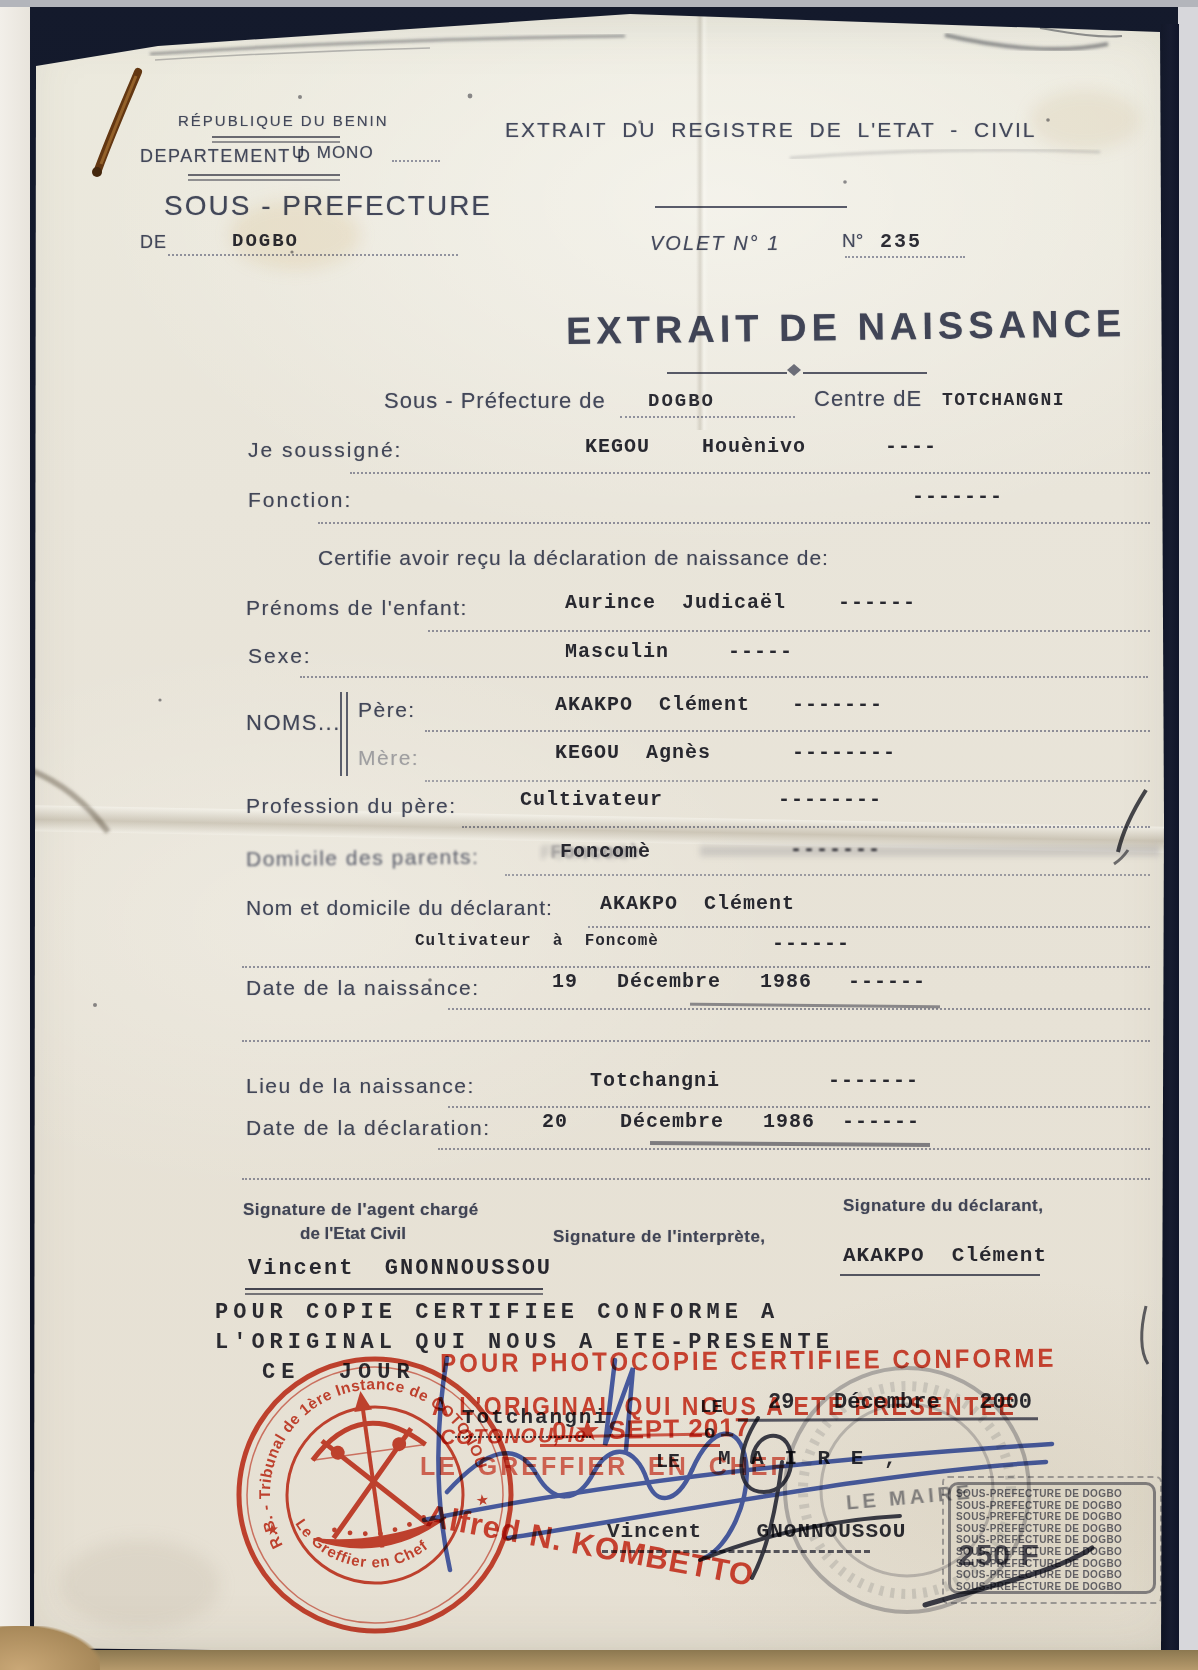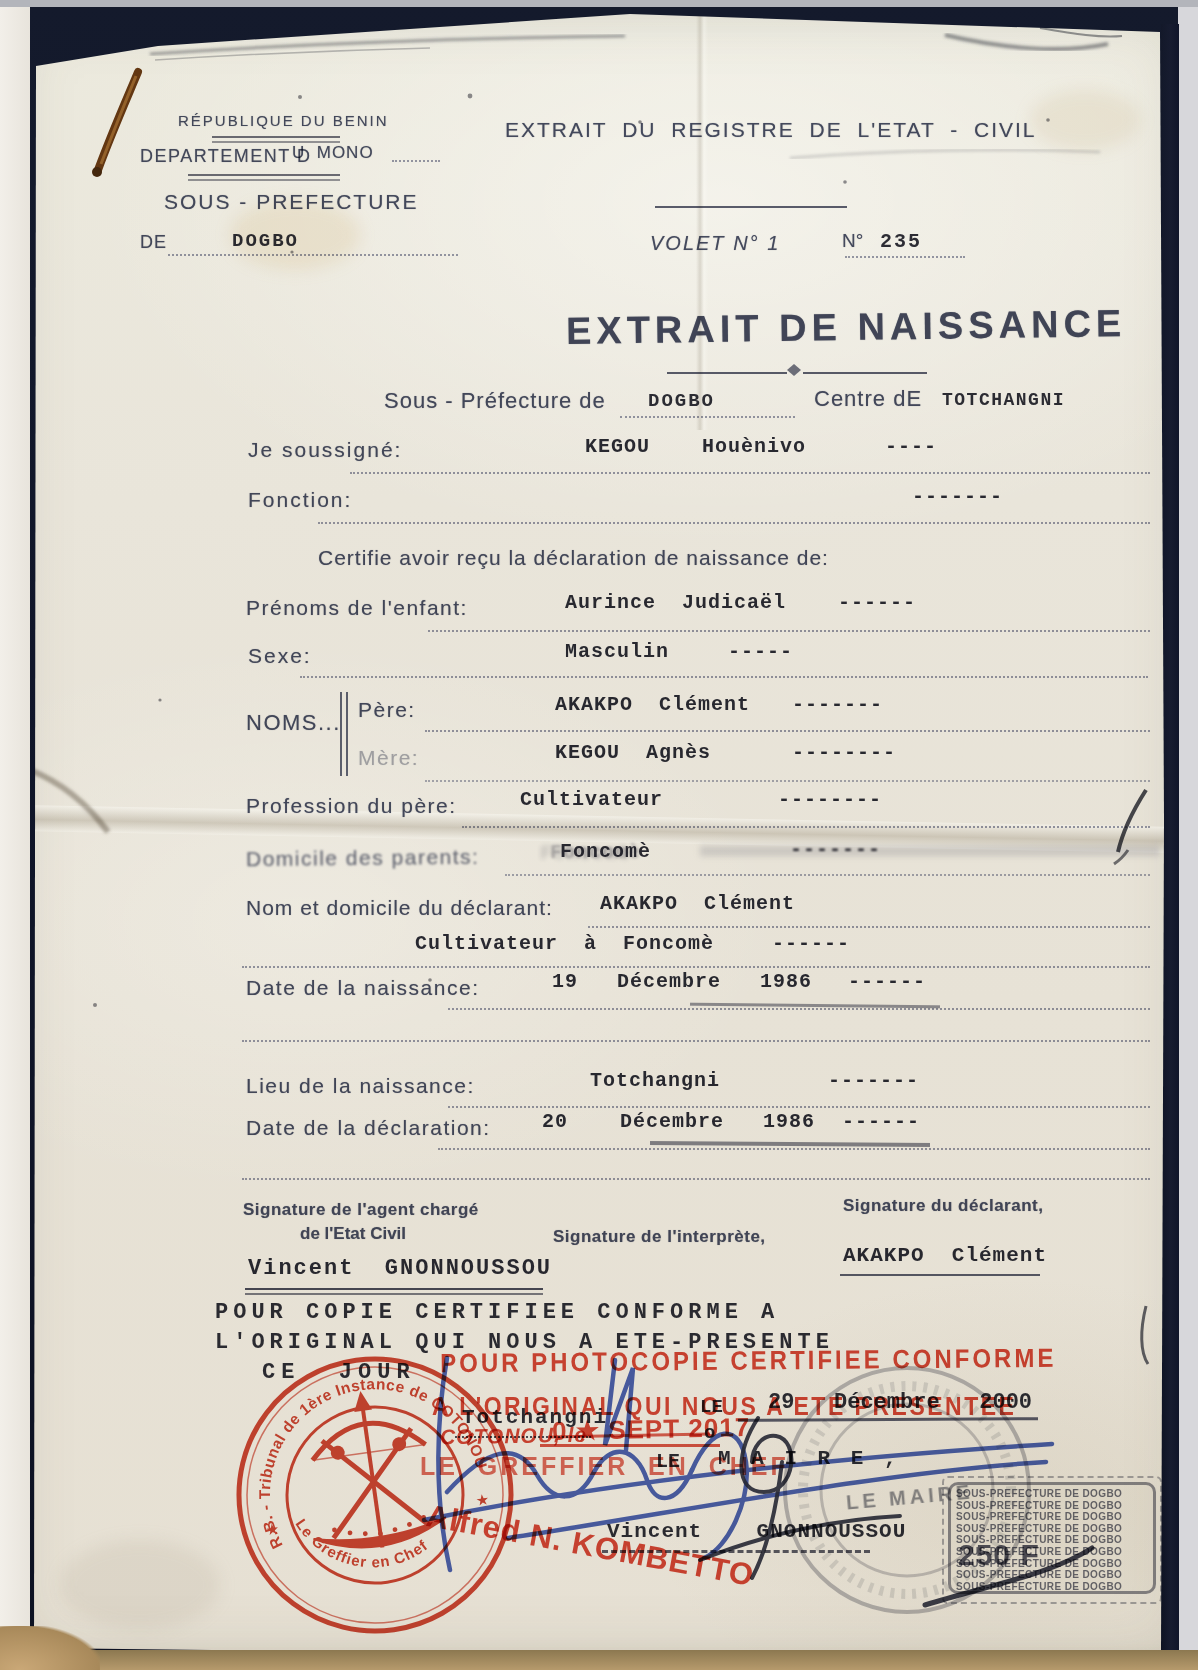--- a/index.html
+++ b/index.html
@@ -63,21 +63,21 @@
   <div class="abs stain" style="left:1030px;top:90px;width:110px;height:60px;background:rgba(180,150,80,.12);"></div>
   <div class="abs stain" style="left:60px;top:1540px;width:160px;height:90px;background:rgba(160,150,130,.14);"></div>
   <div class="abs smear" style="left:700px;top:846px;width:460px;height:10px;"></div>
 
   <div class="abs lbl" style="left:178px;top:112px;font-size:15px;letter-spacing:2px;">RÉPUBLIQUE DU BENIN</div>
   <div class="abs dline" style="left:212px;top:136px;width:128px;opacity:.8;"></div>
   <div class="abs lbl" style="left:140px;top:146px;font-size:18px;letter-spacing:1.5px;">DEPARTEMENT D</div>
   <div class="abs lbl" style="left:292px;top:143px;font-size:17px;letter-spacing:1px;">U  MONO</div>
   <div class="abs dots" style="left:392px;top:158px;width:48px;"></div>
   <div class="abs dline" style="left:188px;top:174px;width:152px;opacity:.8;"></div>
-  <div class="abs lbl" style="left:164px;top:190px;font-size:21px;letter-spacing:2px;">SOUS - PREFECTURE</div>
+  <div class="abs lbl" style="left:164px;top:190px;font-size:28px;letter-spacing:2px;">SOUS - PREFECTURE</div>
   <div class="abs lbl" style="left:140px;top:232px;font-size:18px;letter-spacing:1px;">DE</div>
   <div class="abs typ" style="left:232px;top:230px;font-size:19px;letter-spacing:2px;">DOGBO</div>
   <div class="abs dots" style="left:168px;top:252px;width:290px;"></div>
 
   <div class="abs lbl" style="left:505px;top:118px;font-size:21px;letter-spacing:2px;word-spacing:7px;">EXTRAIT DU REGISTRE DE L'ETAT - CIVIL</div>
   <div class="abs solidline" style="left:655px;top:206px;width:192px;"></div>
   <div class="abs lbl" style="left:650px;top:232px;font-size:20px;letter-spacing:2px;font-style:italic;">VOLET N° 1</div>
   <div class="abs lbl" style="left:842px;top:230px;font-size:19px;">N°</div>
   <div class="abs typ" style="left:880px;top:230px;font-size:20px;letter-spacing:2px;">235</div>
   <div class="abs dots" style="left:845px;top:254px;width:120px;"></div>
@@ -133,21 +133,21 @@
   <div class="abs dots" style="left:462px;top:824px;width:688px;"></div>
 
   <div class="abs lbl" style="left:246px;top:846px;font-size:21px;letter-spacing:1.5px;filter:blur(.9px);opacity:.8;transform:rotate(-.6deg);">Domicile des parents:</div>
   <div class="abs val" style="left:560px;top:840px;font-size:20px;text-shadow:-10px 1px 3px rgba(40,40,60,.35),-20px 2px 5px rgba(40,40,60,.2);">Foncomè</div>
   <div class="abs val" style="left:790px;top:838px;font-size:20px;filter:blur(1px);">-------</div>
   <div class="abs dots" style="left:505px;top:872px;width:645px;opacity:.85;"></div>
 
   <div class="abs lbl" style="left:246px;top:896px;font-size:21px;letter-spacing:1px;">Nom et domicile du déclarant:</div>
   <div class="abs val" style="left:600px;top:892px;font-size:20px;">AKAKPO  Clément</div>
   <div class="abs dots" style="left:588px;top:924px;width:562px;"></div>
-  <div class="abs val" style="left:415px;top:932px;font-size:20px;">Cultivateur  à  Foncomè</div>
+  <div class="abs val" style="left:415px;top:932px;font-size:16px;">Cultivateur  à  Foncomè</div>
   <div class="abs val" style="left:772px;top:932px;font-size:20px;">------</div>
   <div class="abs dots" style="left:242px;top:964px;width:908px;"></div>
 
   <div class="abs lbl" style="left:246px;top:976px;font-size:21px;letter-spacing:1.5px;">Date de la naissance:</div>
   <div class="abs val" style="left:552px;top:970px;font-size:20px;">19   Décembre   1986</div>
   <div class="abs val" style="left:848px;top:970px;font-size:20px;">------</div>
   <div class="abs dots" style="left:448px;top:1006px;width:702px;"></div>
   <div class="abs" style="left:690px;top:1004px;width:250px;height:3px;background:rgba(48,50,72,.5);transform:rotate(.6deg);filter:blur(.5px);mix-blend-mode:multiply;"></div>
 
   <div class="abs dots" style="left:242px;top:1038px;width:908px;"></div>

